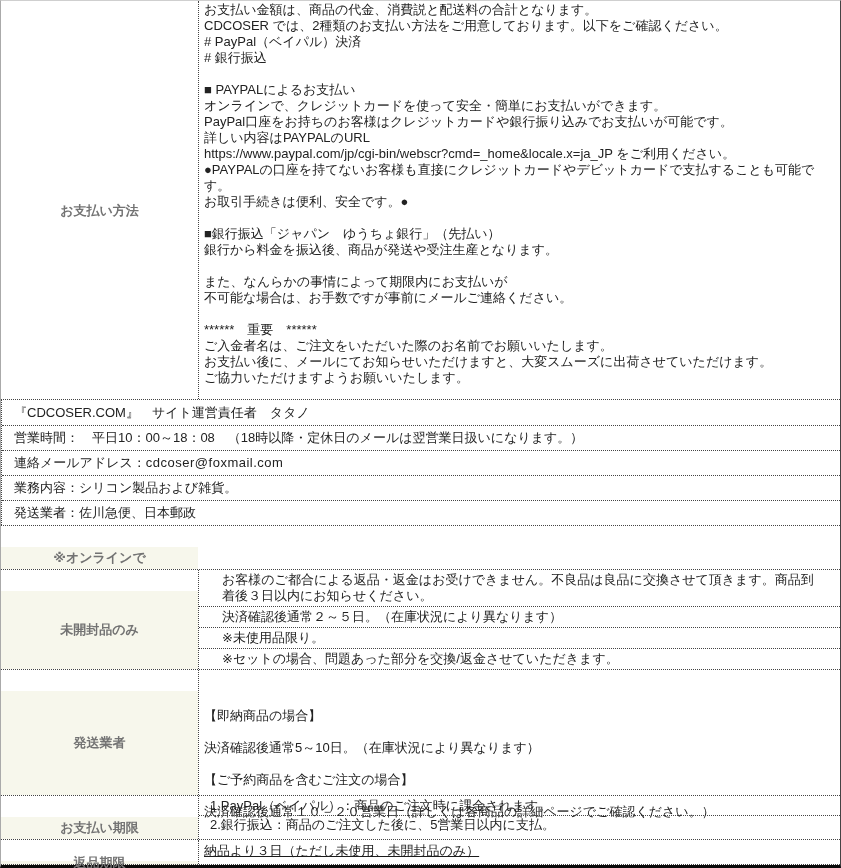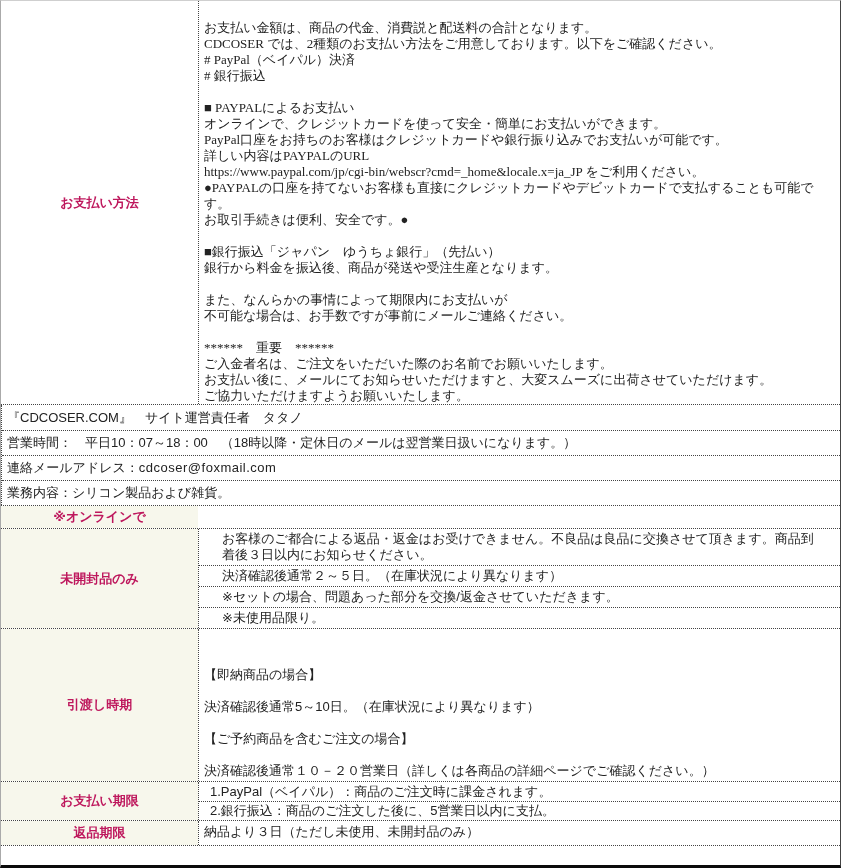--- a/index.html
+++ b/index.html
@@ -15,46 +15,46 @@
     border-left:1px solid #aaa;
     border-right:1px solid #444;
     border-bottom:3px solid #0a0a0a;
     display:flex;flex-direction:column;
   }
   .row{display:flex;align-items:stretch;}
   .row + .row{border-top:1px dotted #444;}
   .label-cell{
     flex:0 0 197px;max-width:197px;box-sizing:border-box;
     display:flex;align-items:center;justify-content:center;
-    text-align:center;font-weight:bold;color:#be185d;
-    background:#f7f7ec;padding:2px 4px;
+    text-align:center;font-weight:bold;color:#737373;
+    background:#f7f7ec;padding:2px 4px;margin-top:21px;
   }
   .row.first-row .label-cell{background:#ffffff;}
   .content-col{
     flex:1;min-width:0;border-left:1px dotted #444;
     display:flex;flex-direction:column;
   }
   .subcell{
     padding:3px 5px;line-height:16px;box-sizing:border-box;
     display:block;color:#222;
   }
   .subcell + .subcell{border-top:1px dotted #444;}
   .pre{white-space:pre-wrap;word-break:break-all;}
   
   .r-pay{min-height:398px;}
-  .r-pay .subcell{padding-top:19px;font-family:Liberation Serif, serif;}
-  .r-about .subcell{height:25px;display:flex;align-items:center;padding:0 5px;text-align:center;}
+  .r-pay .subcell{padding-top:1px;}
+  .r-about .subcell{height:25px;display:flex;align-items:center;padding:0 12px;text-align:center;}
   .r-extra .content-col .subcell,
   .r-ship .content-col .subcell{height:25px;display:flex;align-items:center;padding:0 5px;}
   .r-defect .subcell{padding:2px 23px;}
   .r-defect .subcell.two-line{min-height:36px;}
   .r-delivery{min-height:125px;}
   .r-delivery .subcell{padding-top:5px;margin-top:33px;}
   .r-deadline .subcell{height:19px;display:flex;align-items:center;padding:0 11px;}
-  .r-return{min-height:24px;}
+  .r-return{min-height:24px;text-decoration:underline;}
   .r-return .subcell{display:flex;align-items:center;}
   .r-returnship{min-height:19px;}
   .bold-email{font-weight:normal;letter-spacing:0.5px;}
 </style>
 </head>
 <body>
 
 <div class="info-table">
 
   <div class="row first-row r-pay">
@@ -82,46 +82,47 @@
 ******　重要　******
 ご入金者名は、ご注文をいただいた際のお名前でお願いいたします。
 お支払い後に、メールにてお知らせいただけますと、大変スムーズに出荷させていただけます。
 ご協力いただけますようお願いいたします。</div>
     </div>
   </div>
 
   <div class="row r-about">
     <div class="content-col">
       <div class="subcell">『CDCOSER.COM』　サイト運営責任者　タタノ</div>
-      <div class="subcell">営業時間：　平日10：07～18：00　（18時以降・定休日のメールは翌営業日扱いになります。）</div>
+      <div class="subcell">営業時間：　平日10：00～18：08　（18時以降・定休日のメールは翌営業日扱いになります。）</div>
       <div class="subcell">
         <span>連絡メールアドレス：</span>
           <span class="bold-email">cdcoser@foxmail.com</span>
       </div>
       <div class="subcell">業務内容：シリコン製品および雑貨。</div>
+      <div class="subcell">発送業者：佐川急便、日本郵政</div>
     </div>
   </div>
 
 
   <div class="row r-ship">
     <div class="label-cell">※オンラインで</div>
   </div>
 
   <div class="row r-defect">
     <div class="label-cell">未開封品のみ</div>
     <div class="content-col">
       <div class="subcell two-line">お客様のご都合による返品・返金はお受けできません。不良品は良品に交換させて頂きます。商品到着後３日以内にお知らせください。</div>
       <div class="subcell">決済確認後通常２～５日。（在庫状況により異なります）</div>
+      <div class="subcell">※未使用品限り。</div>
       <div class="subcell">※セットの場合、問題あった部分を交換/返金させていただきます。</div>
-      <div class="subcell">※未使用品限り。</div>
     </div>
   </div>
 
   <div class="row r-delivery">
-    <div class="label-cell">引渡し時期</div>
+    <div class="label-cell">発送業者</div>
     <div class="content-col">
       <div class="subcell pre">【即納商品の場合】
 
 決済確認後通常5～10日。（在庫状況により異なります）
 
 【ご予約商品を含むご注文の場合】
 
 決済確認後通常１０－２０営業日（詳しくは各商品の詳細ページでご確認ください。）</div>
     </div>
   </div>

